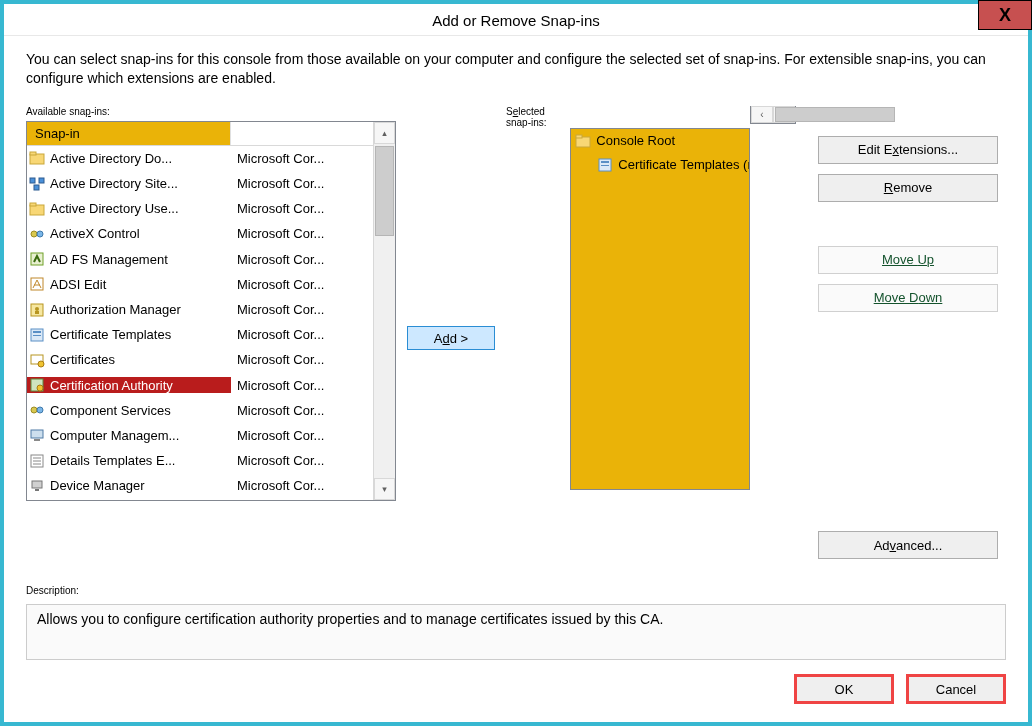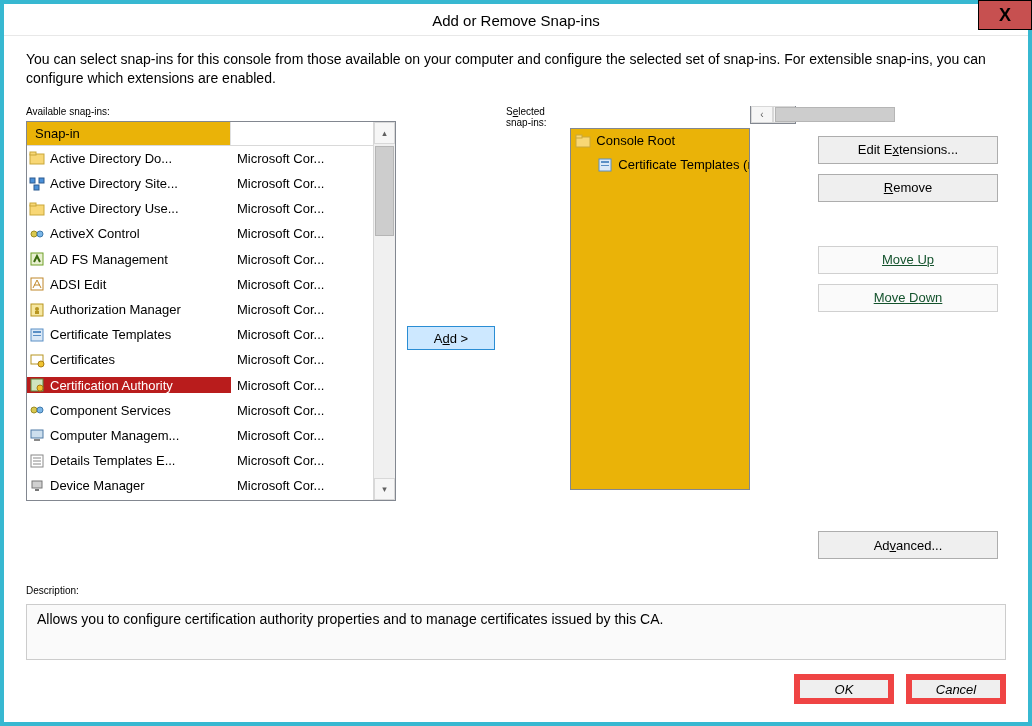--- a/index.html
+++ b/index.html
@@ -223,25 +223,24 @@
 }
 
 .bottom-row {
   display: flex;
   justify-content: flex-end;
   gap: 12px;
   margin-top: 14px;
 }
 .bottom-btn {
   width: 100px; height: 30px;
-  border: 6px solid #ef4444;
+  border: 3px solid #ef4444;
   background: #efefef;
   font-size: 13px;
   cursor: pointer;
-  font-style: italic;
 }
 
 .spacer-flex { flex: 1; }
 </style>
 </head>
 <body>
 
 <div class="window">
   <div class="titlebar">
     <div class="title-text">Add or Remove Snap-ins</div>

